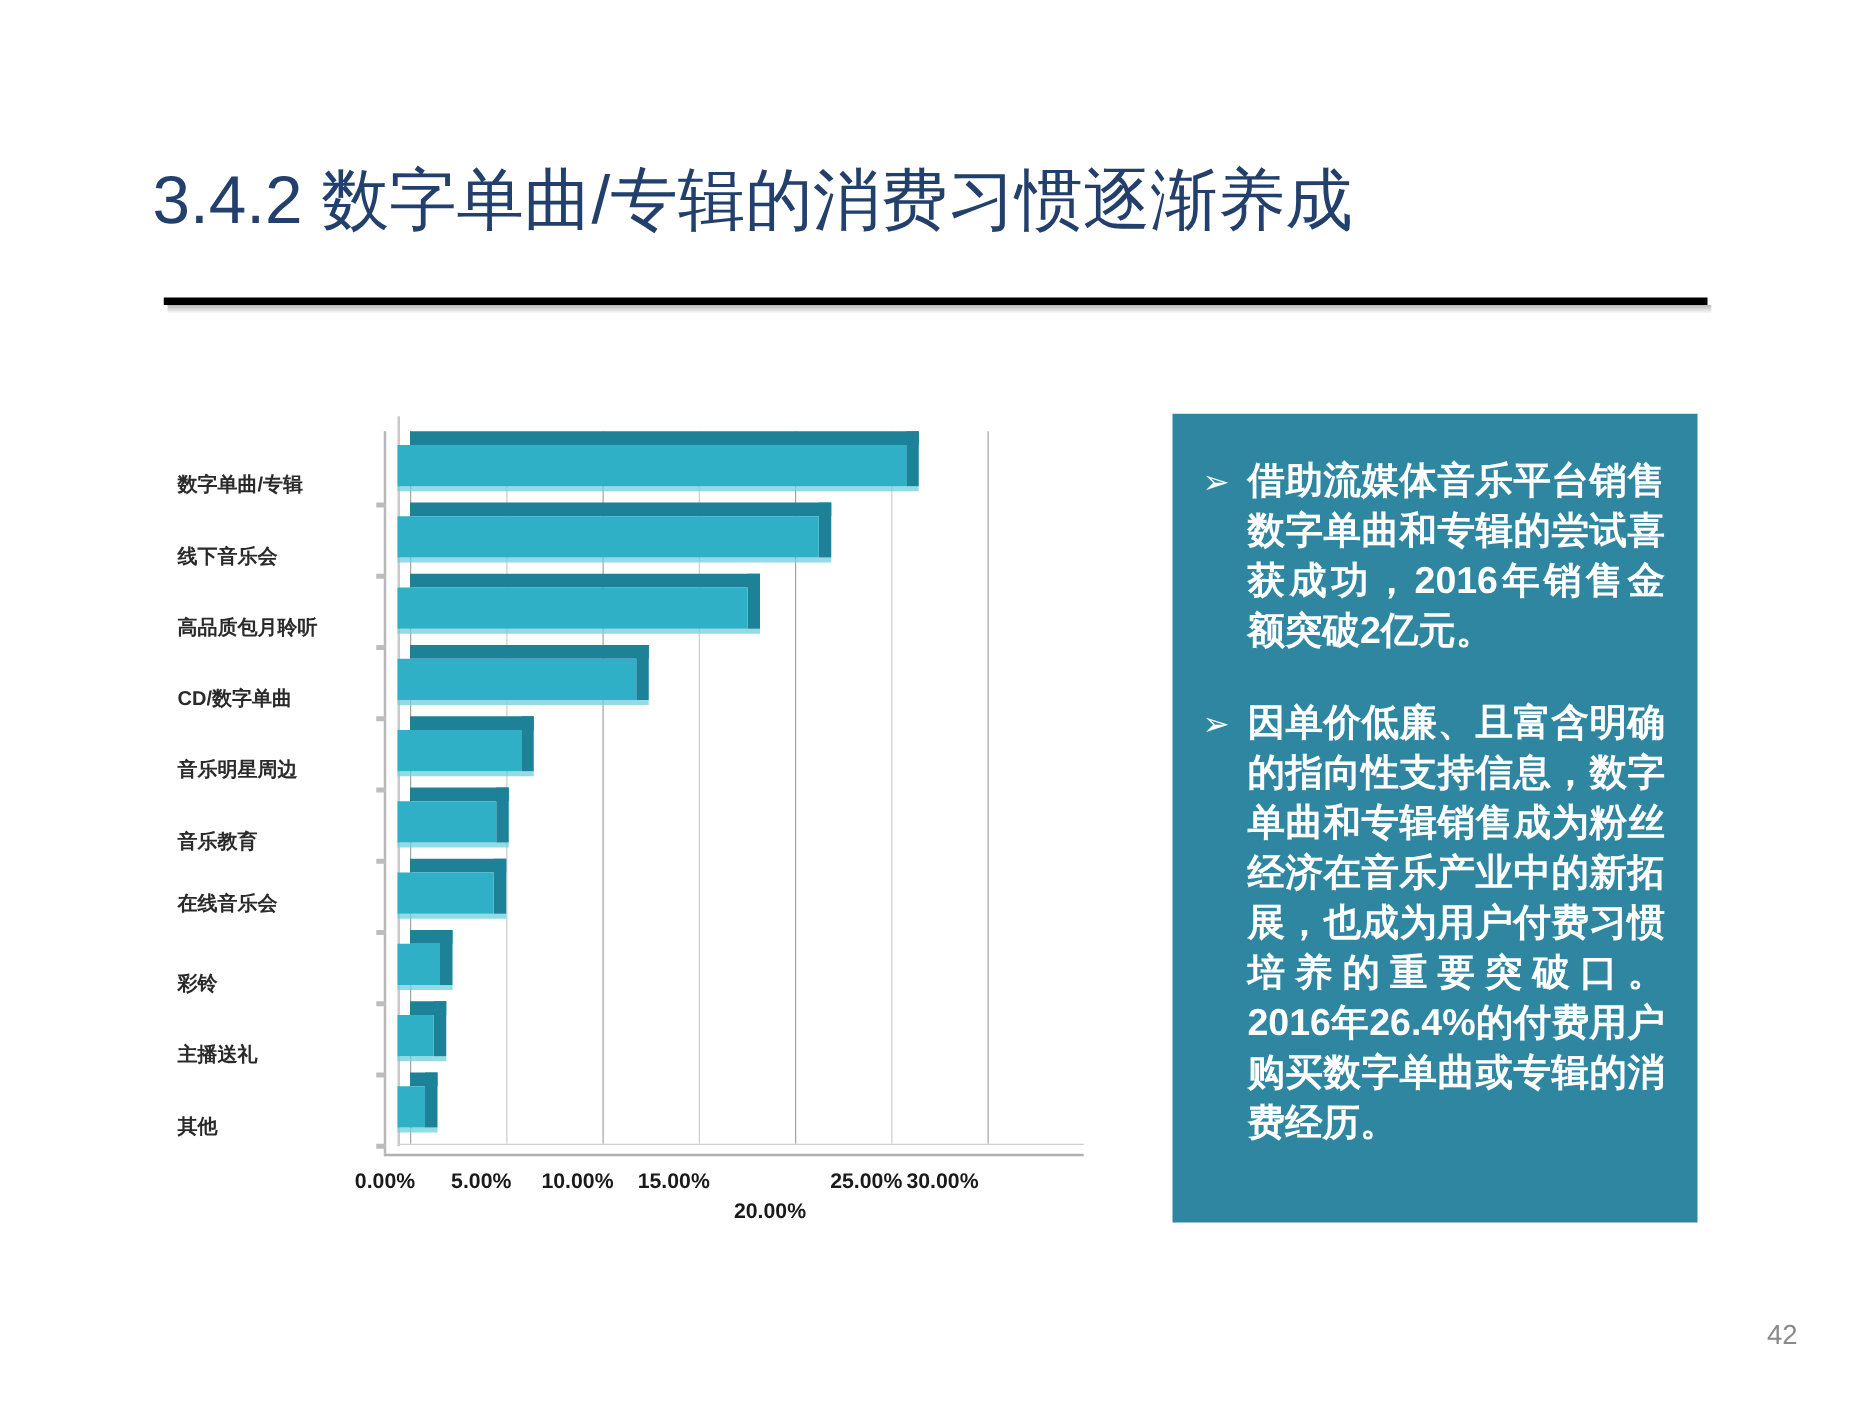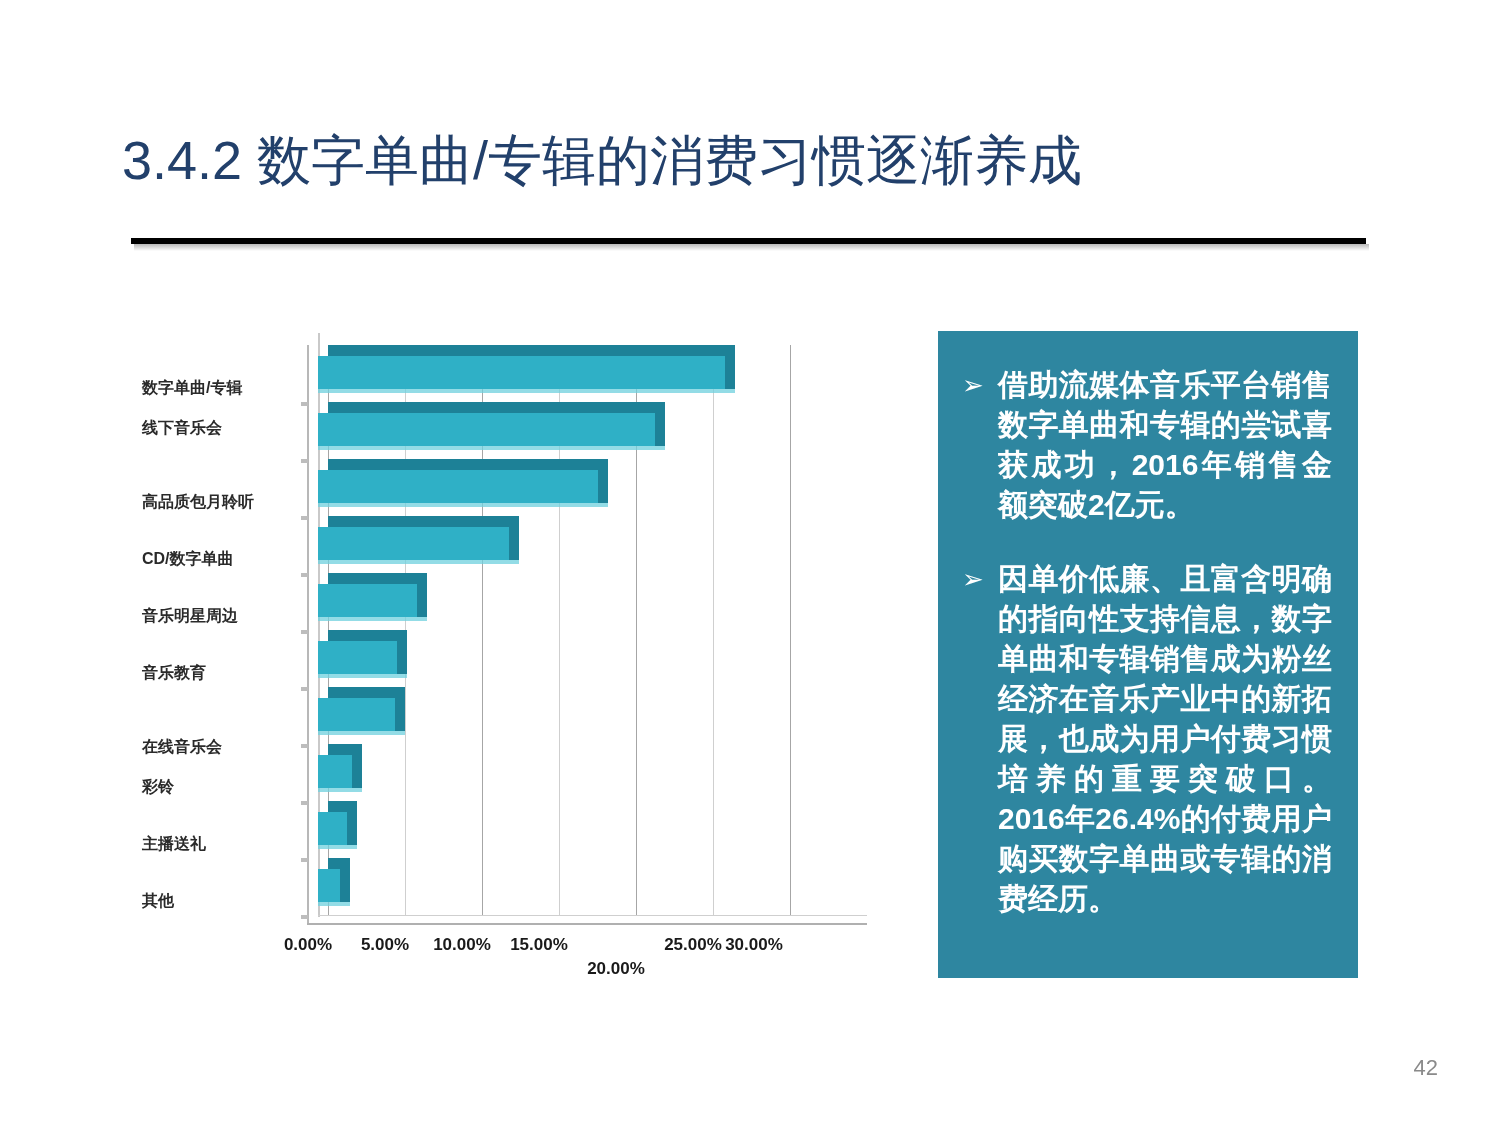--- a/index.html
+++ b/index.html
@@ -328,26 +328,26 @@
         <div class="bar-row" style="top: 513px;">
           <div class="bar-shadow" style="left: 0px; width: 31.56px;"></div>
           <div class="bar-top" style="width: 21.56px;"></div>
           <div class="bar-side" style="left: 21.56px;"></div>
           <div class="bar" title="其他 1.4%" style="width: 21.56px;"></div>
         </div>
       </div>
 
     <div class="cat-labels" id="catlabels">
         <div class="cat-label" style="top: 32.5px;">数字单曲/专辑</div>
-        <div class="cat-label" style="top: 73px;">线下音乐会</div>
+        <div class="cat-label" style="top: 90px;">线下音乐会</div>
         <div class="cat-label" style="top: 146.5px;">高品质包月聆听</div>
         <div class="cat-label" style="top: 203.5px;">CD/数字单曲</div>
         <div class="cat-label" style="top: 260.5px;">音乐明星周边</div>
         <div class="cat-label" style="top: 317.5px;">音乐教育</div>
-        <div class="cat-label" style="top: 392px;">在线音乐会</div>
+        <div class="cat-label" style="top: 368px;">在线音乐会</div>
         <div class="cat-label" style="top: 431.5px;">彩铃</div>
         <div class="cat-label" style="top: 488.5px;">主播送礼</div>
         <div class="cat-label" style="top: 545.5px;">其他</div>
       </div>
 
     <div class="xticks" id="xticks">
         <div class="xtick" style="left: 158px;">0.00%</div>
         <div class="xtick" style="left: 235px;">5.00%</div>
         <div class="xtick" style="left: 312px;">10.00%</div>
         <div class="xtick" style="left: 389px;">15.00%</div>

